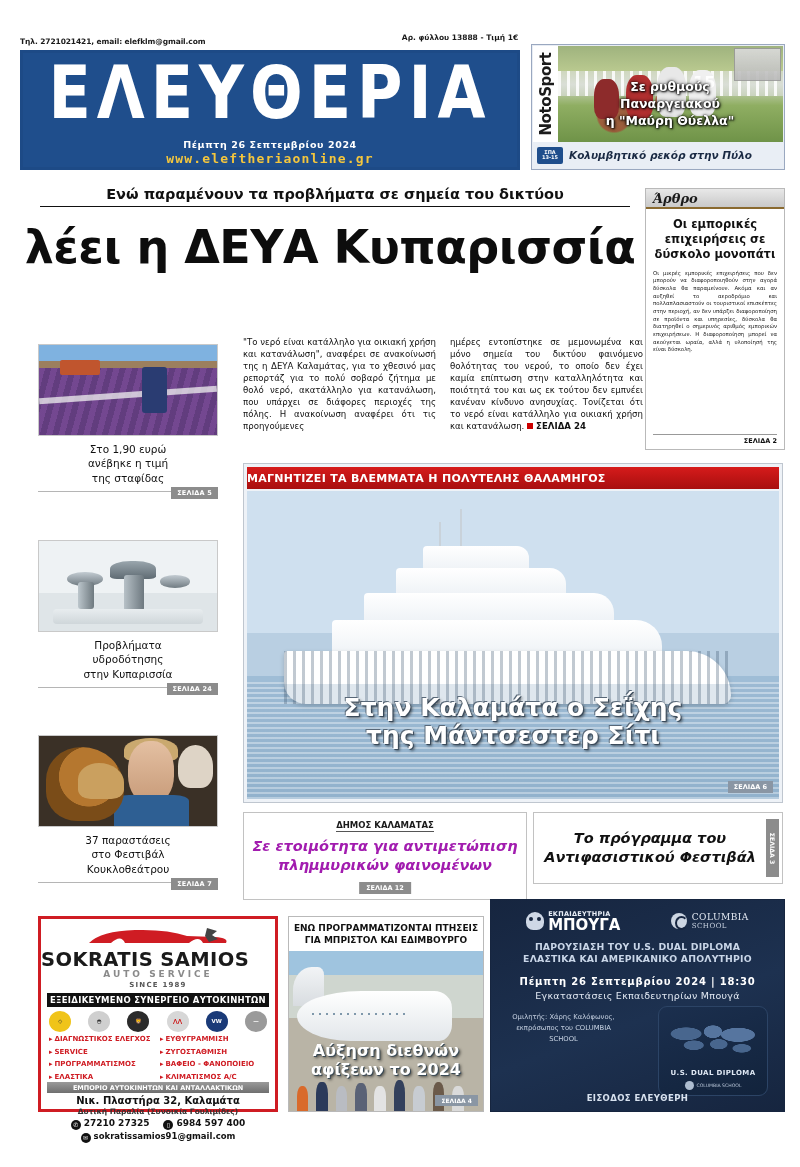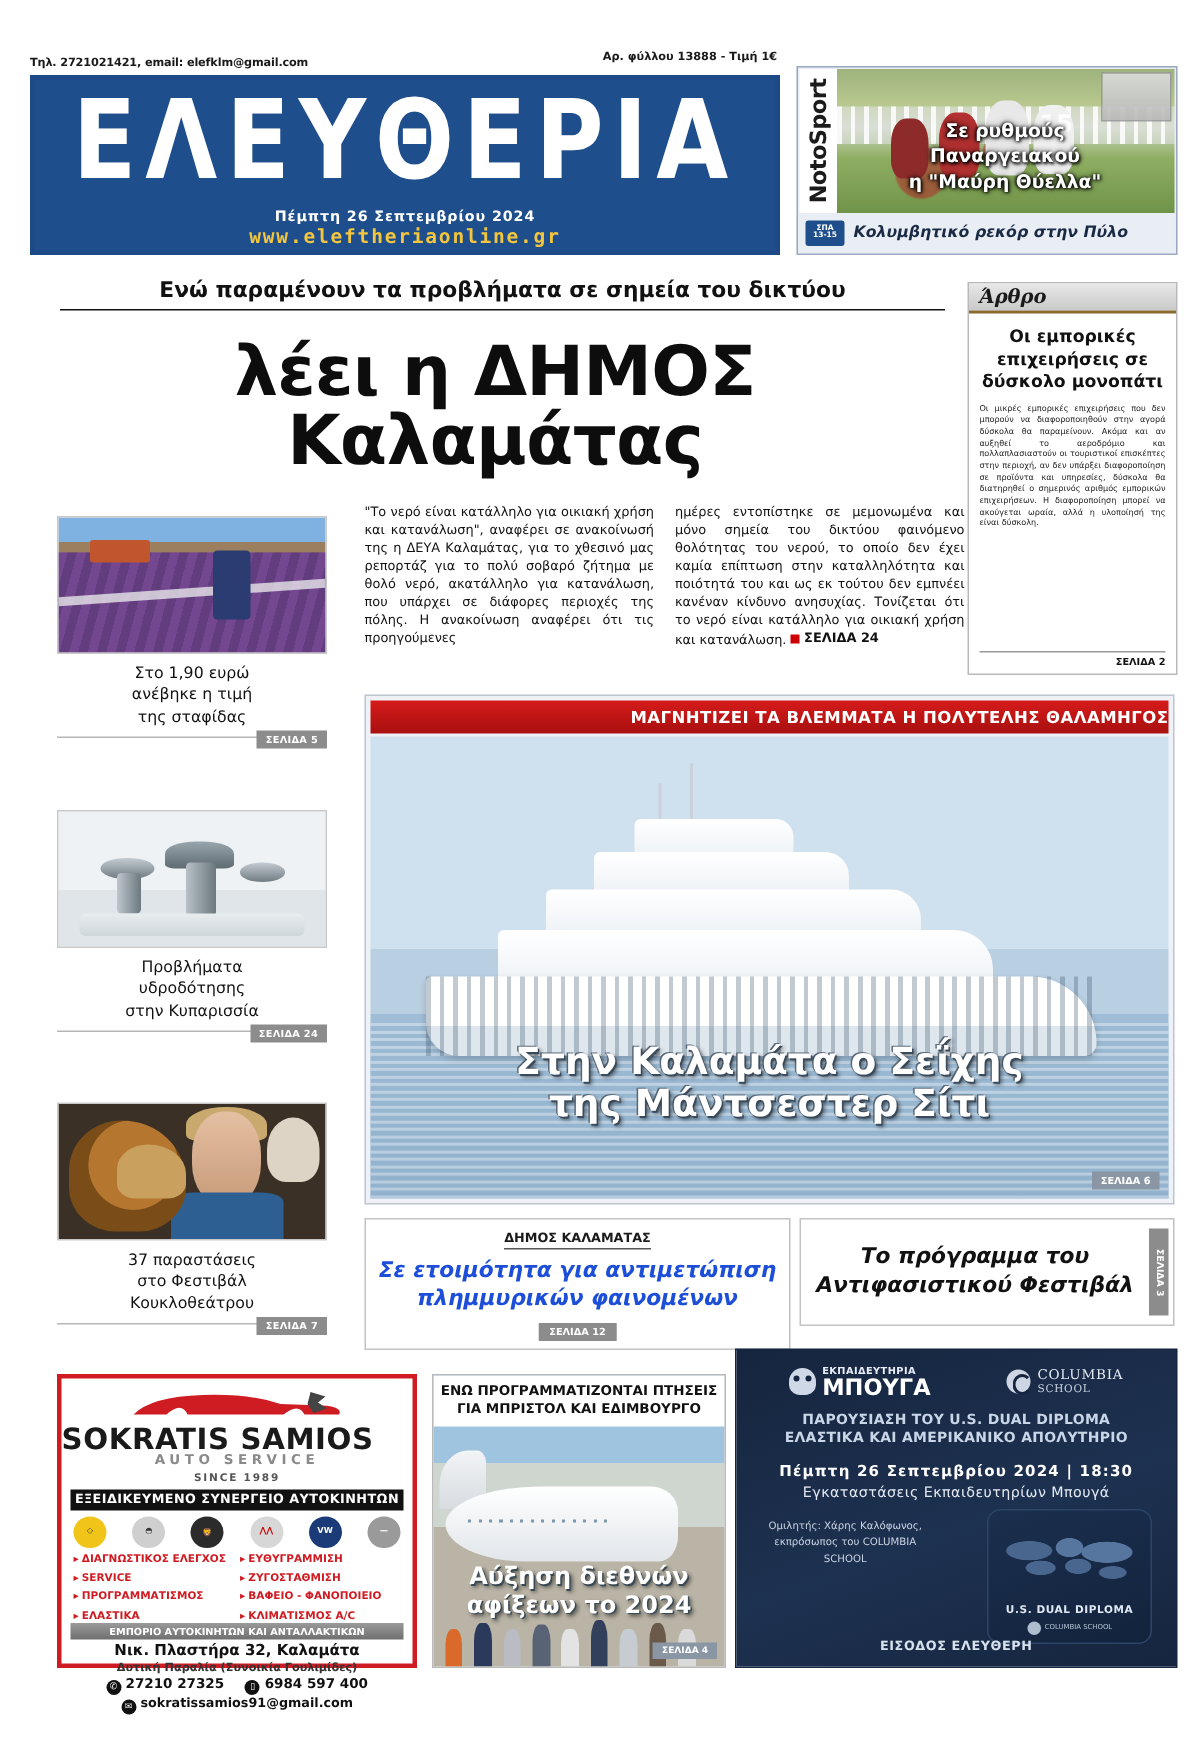--- a/index.html
+++ b/index.html
@@ -148,21 +148,21 @@
   .ph-pup .shirt { position:absolute; left:42%; top:66%; width:42%; height:34%;
       background:#2e5f93; border-radius:20% 20% 0 0; }
   .ph-pup .pup2 { position:absolute; left:78%; top:10%; width:20%; height:48%;
       background:#ded4c6; border-radius:50% 50% 35% 35%; }
 
   
   .yacht { position:absolute; left:243px; top:463px; width:540px; height:340px;
            border:1px solid #bfc6cf; background:#eef2f7; }
   .yacht-banner { position:absolute; left:3px; right:3px; top:3px; height:22px;
            background:linear-gradient(180deg,#d61b1b,#a80f0f);
-           display:flex; align-items:center; justify-content:flex-end;padding-left:20px; }
+           display:flex; align-items:center; justify-content:flex-start; }
   .yacht-banner span { font-size:11px; font-weight:bold; color:#fff; letter-spacing:.3px; }
   .yacht-photo { position:absolute; left:3px; right:3px; top:27px; bottom:3px;
            background:linear-gradient(180deg,#cfe0ef 0 46%, #b9cfe2 46% 60%, #9fbdd6 60% 100%);
            overflow:hidden; }
   .sea { position:absolute; left:0; right:0; top:62%; bottom:0;
          background:repeating-linear-gradient(180deg, rgba(255,255,255,.35) 0 2px, rgba(150,180,205,.35) 2px 5px),
                     linear-gradient(180deg,#9fbdd6,#8fb0cc); }
   .hull { position:absolute; left:7%; top:52%; width:84%; height:17%;
           background:linear-gradient(180deg,#ffffff 0 62%, #dfe7ee 62% 100%);
           border-radius: 4px 52px 10px 26px; box-shadow:0 2px 5px rgba(0,0,0,.18); }
@@ -184,21 +184,21 @@
           text-shadow: 1px 1px 0 #3a4a5a, 2px 2px 3px rgba(0,0,0,.55), -1px -1px 0 #5a6a7a; }
   .yacht-tag { position:absolute; right:6px; bottom:6px; background:#8a96a4; color:#fff;
           font-size:6.5px; font-weight:bold; padding:2px 6px; }
 
   
   .box-dimos { position:absolute; left:243px; top:812px; width:284px; height:88px;
           border:1px solid #c2c2c2; background:#fff; text-align:center; }
   .box-dimos .eyebrow { margin-top:7px; font-size:8.5px; font-weight:bold; color:#1a1a1a;
           border-bottom:1px solid #555; display:inline-block; padding-bottom:1px; }
   .box-dimos .ttl { margin-top:5px; font-size:14.5px; font-style:italic; font-weight:bold;
-          color:#1d4ed8; line-height:1.28; padding:0 6px; }
+          color:#a21caf; line-height:1.28; padding:0 6px; }
   .box-dimos .tag { position:absolute; left:50%; transform:translateX(-50%); bottom:5px;
           background:#8c8c8c; color:#fff; font-size:6.5px; font-weight:bold; padding:2px 7px; }
 
   .box-festival { position:absolute; left:533px; top:812px; width:250px; height:72px;
           border:1px solid #c2c2c2; background:#fff; display:flex; align-items:center;
           justify-content:center; }
   .box-festival .ttl { font-size:14.5px; font-style:italic; font-weight:bold; color:#111;
           line-height:1.30; text-align:center; padding-right:16px; }
   .vtag { position:absolute; right:3px; top:6px; bottom:6px; width:13px; background:#8c8c8c;
           color:#fff; display:flex; align-items:center; justify-content:center; }
@@ -361,21 +361,21 @@
       <div class="sport-badge">
         <span>ΣΠΑ</span>
         <span>13-15</span>
       </div>
       <div class="sport-foot-text">Κολυμβητικό ρεκόρ στην Πύλο</div>
     </div>
   </div>
 
   <div class="kicker">Ενώ παραμένουν τα προβλήματα σε σημεία του δικτύου</div>
   <div class="headline">
-    <span class="l2">λέει η ΔΗΜΟΣ Καλαμάτας</span>
+    <span class="l2">λέει η ΔΕΥΑ Κυπαρισσία</span>
   </div>
 
   <div class="lead">
     <p>"Το νερό είναι κατάλληλο για οικιακή χρήση και κατανάλωση", αναφέρει σε ανακοίνωσή της η ΔΕΥΑ Καλαμάτας, για το χθεσινό μας ρεπορτάζ για το πολύ σοβαρό ζήτημα με θολό νερό, ακατάλληλο για κατανάλωση, που υπάρχει σε διάφορες περιοχές της πόλης. Η ανακοίνωση αναφέρει ότι τις προηγούμενες</p>
     <p><span>ημέρες εντοπίστηκε σε μεμονωμένα και μόνο σημεία του δικτύου φαινόμενο θολότητας του νερού, το οποίο δεν έχει καμία επίπτωση στην καταλληλότητα και ποιότητά του και ως εκ τούτου δεν εμπνέει κανέναν κίνδυνο ανησυχίας. Τονίζεται ότι το νερό είναι κατάλληλο για οικιακή χρήση και κατανάλωση.</span>
       <span class="pagemark-inline">
           <span class="sq"></span>
           <span>ΣΕΛΙΔΑ 24</span>
         </span>
     </p>

